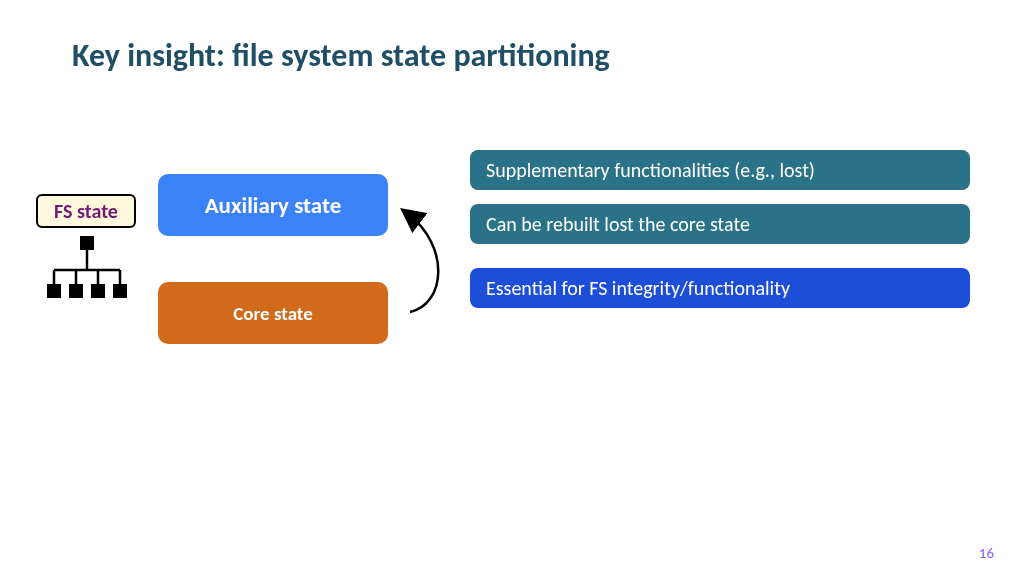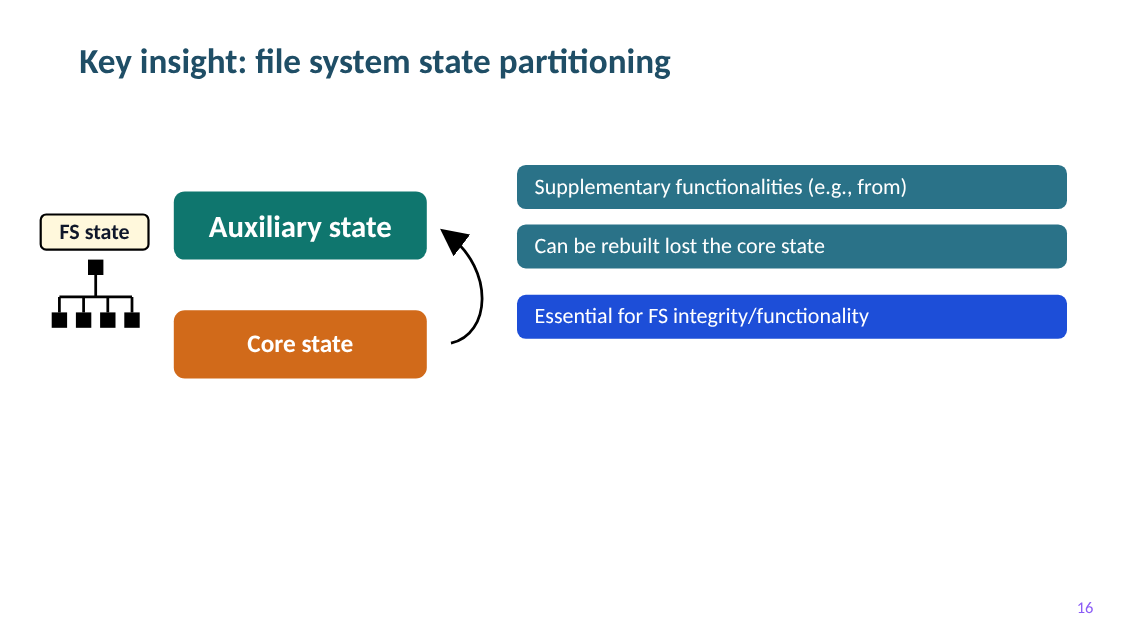--- a/index.html
+++ b/index.html
@@ -1,23 +1,23 @@
 <!DOCTYPE html>
 <html><head>
 <meta charset="utf-8">
 <style>
   * { margin: 0; padding: 0; box-sizing: border-box; }
   html, body { width: 1024px; height: 576px; font-family: "Segoe UI", Calibri, Arial, sans-serif; background: #fff; position: relative; }
   .slide { width: 1024px; height: 576px; position: relative; padding-left: 16px; }
   .title { position: absolute; left: 72px; top: 36px; font-size: 32px; font-weight: 700; color: #1f4e66; }
-  .fs-label { position: absolute; left: 36px; top: 194px; width: 100px; height: 34px; border: 2px solid #000; border-radius: 6px; background: #fff8dc; display: flex; align-items: center; justify-content: center; font-size: 20px; font-weight: 700; color: #0f172a; }
+  .fs-label { position: absolute; left: 36px; top: 194px; width: 100px; height: 34px; border: 2px solid #000; border-radius: 6px; background: #fff8dc; display: flex; align-items: center; justify-content: center; font-size: 20px; font-weight: 700; color: #701a75; }
   .tree { position: absolute; left: 42px; top: 234px; }
   .pill { position: absolute; border-radius: 10px; display: flex; align-items: center; justify-content: center; font-weight: 700; color: #fff; }
-  .aux-pill   { left: 158px; top: 174px; width: 230px; height: 62px; background: #0f766e; font-size: 28px; }
-  .core-pill  { left: 158px; top: 282px; width: 230px; height: 62px; background: #d16a1a; font-size: 23px; text-align: center; }
+  .aux-pill   { left: 158px; top: 174px; width: 230px; height: 62px; background: #3b82f6; font-size: 23px; }
+  .core-pill  { left: 158px; top: 282px; width: 230px; height: 62px; background: #d16a1a; font-size: 19px; text-align: center; }
   .bar { position: absolute; left: 470px; height: 40px; border-radius: 8px; color: #fff; font-size: 20px; font-weight: 400; display: flex; align-items: center; padding: 0 16px; width: 500px; }
   .bar.teal   { background: #2a7288; }
   .bar.orange { background: #1d4ed8; }
   .bar1 { top: 150px; }
   .bar2 { top: 204px; }
   .bar3 { top: 268px; }
   .bar4 { top: 322px; }
   .pagenum { position: absolute; right: 30px; bottom: 14px; font-size: 15px; color: #8b5cf6; }
   .arrow-svg { position: absolute; left: 388px; top: 196px; }
 </style>
@@ -49,18 +49,18 @@
 
   <svg class="arrow-svg" width="80" height="130">
     <defs>
       <marker id="ah" markerWidth="10" markerHeight="10" refX="6" refY="5" orient="auto">
         <path d="M0,0 L10,5 L0,10 Z" fill="#000"></path>
       </marker>
     </defs>
     <path d="M 22 116 C 58 108, 62 50, 20 18" stroke="#000" stroke-width="2.5" fill="none" marker-end="url(#ah)"></path>
   </svg>
 
-  <div class="bar teal bar1">Supplementary functionalities (e.g., from)</div>
+  <div class="bar teal bar1">Supplementary functionalities (e.g., lost)</div>
   <div class="bar teal bar2">Can be rebuilt lost the core state</div>
   <div class="bar orange bar3">Essential for FS integrity/functionality</div>
 
   <div class="pagenum">16</div>
 </div>
 
 </body></html>

